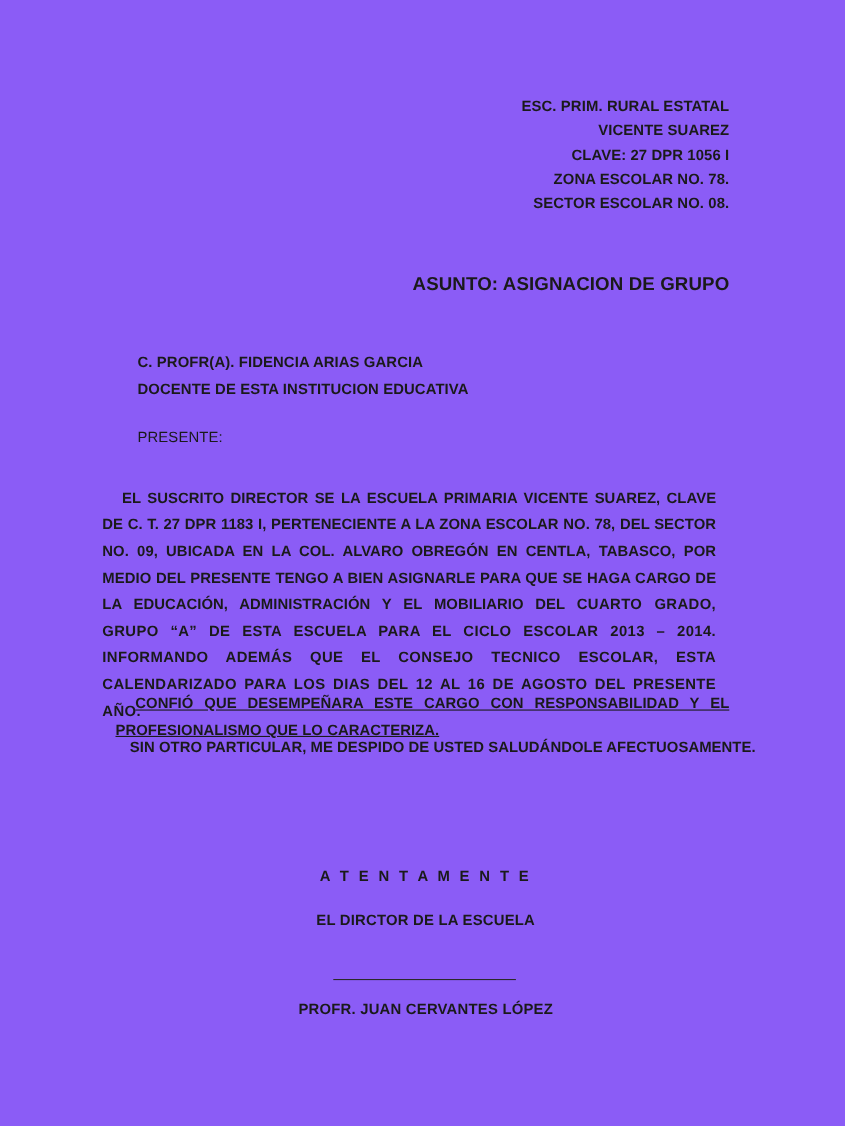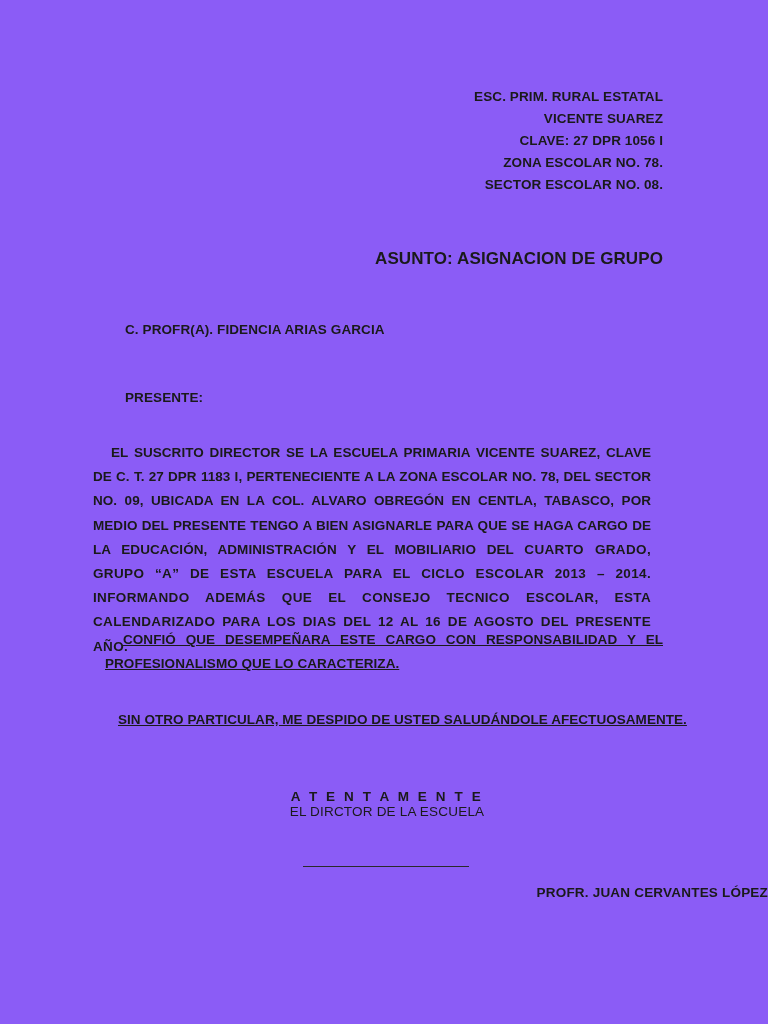--- a/index.html
+++ b/index.html
@@ -62,21 +62,21 @@
     letter-spacing: 0.1px;
     line-height: 24px;
   }
 
   
   .presente {
     position: absolute;
     top: 390px;
     left: 105px;
     font-size: 13.5px;
-    font-weight: bold;
+    font-weight: normal;
     letter-spacing: 0.1px;
     padding-left: 20px;
   }
 
   
   .body-block {
     position: absolute;
     top: 441px;
     left: 93px;
     width: 558px;
@@ -111,88 +111,88 @@
     line-height: 24.2px;
     text-align: justify;
     text-indent: 18px;
     letter-spacing: 0.05px;
     margin: 0;
     text-decoration: underline;
   }
 
   .para-despido {
     position: absolute;
-    top: 708px;
+    top: 668px;
     left: 118px;
     width: 545px;
     font-size: 13.5px;
     font-weight: bold;
     line-height: 24.2px;
     letter-spacing: 0.05px;
     margin: 0;
     white-space: nowrap;
-    text-decoration: underline;
   }
 
   
   .sig-block {
     position: absolute;
     top: 789px;
     left: 0;
     width: 768px;
     text-align: center;
   }
   .sig-atentamente {
     font-size: 13.5px;
     font-weight: bold;
     letter-spacing: 2.6px;
     margin-left: 6px;
   }
   .sig-cargo {
     font-size: 13.5px;
-    font-weight: normal;
+    font-weight: bold;
     letter-spacing: 0.2px;
+    margin-top: 25px;
     margin-left: 6px;
   }
   .sig-rule-wrap {
     margin-top: 34px;
   }
   .sig-rule {
     display: inline-block;
     width: 166px;
     border-bottom: 1.4px solid #2a2a2a;
     height: 0;
     margin-left: 4px;
   }
   .sig-name {
     font-size: 13.5px;
     font-weight: bold;
     letter-spacing: 0.2px;
     margin-top: 14px;
     margin-left: 6px;
-    text-align: right;
   }
 </style>
 </head>
 <body>
 
 <div class="page">
 
   <div class="letterhead">
     <div class="lh-line">ESC. PRIM. RURAL ESTATAL</div>
     <div class="lh-line">VICENTE SUAREZ</div>
     <div class="lh-line">CLAVE: 27 DPR 1056 I</div>
     <div class="lh-line">ZONA ESCOLAR NO. 78.</div>
     <div class="lh-line">SECTOR ESCOLAR NO. 08.</div>
   </div>
 
   <div class="asunto">ASUNTO: ASIGNACION DE GRUPO</div>
 
   <div class="recipient">
     <div class="r-line">C. PROFR(A). FIDENCIA ARIAS GARCIA</div>
+    <div class="r-line">DOCENTE DE ESTA INSTITUCION EDUCATIVA</div>
   </div>
 
   <div class="presente">PRESENTE:</div>
 
   <div class="body-block">
     <p class="para indented"><span class="norm">EL SUSCRITO DIRECTOR SE LA ESCUELA PRIMARIA VICENTE SUAREZ, CLAVE DE C. T.  27 DPR 1183 I, PERTENECIENTE A LA ZONA ESCOLAR NO. 78, DEL SECTOR NO. 09, UBICADA EN LA COL. ALVARO OBREGÓN EN CENTLA, TABASCO, POR MEDIO DEL PRESENTE TENGO A BIEN  ASIGNARLE PARA QUE SE HAGA CARGO DE LA EDUCACIÓN, ADMINISTRACIÓN Y EL MOBILIARIO DEL </span><span class="strong">CUARTO GRADO, GRUPO “A” DE ESTA ESCUELA PARA EL CICLO ESCOLAR 2013 – 2014. INFORMANDO ADEMÁS QUE EL CONSEJO TECNICO ESCOLAR, ESTA CALENDARIZADO PARA LOS  DIAS DEL  12 AL 16 DE AGOSTO DEL PRESENTE AÑO.</span></p>
   </div>
 
   <p class="para-confio">CONFIÓ QUE DESEMPEÑARA ESTE CARGO CON RESPONSABILIDAD Y EL PROFESIONALISMO QUE LO CARACTERIZA.</p>
 

